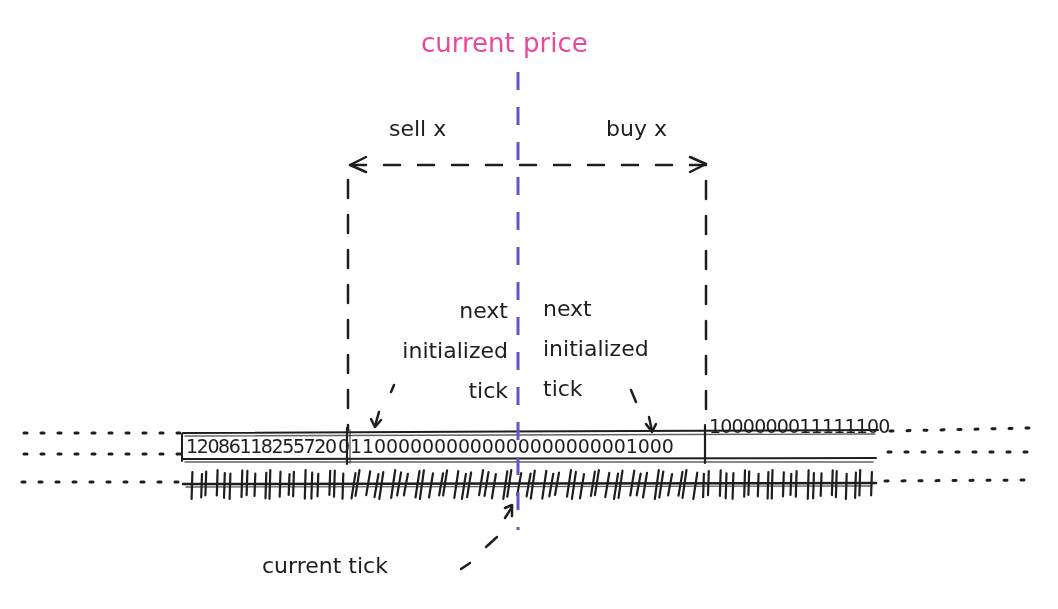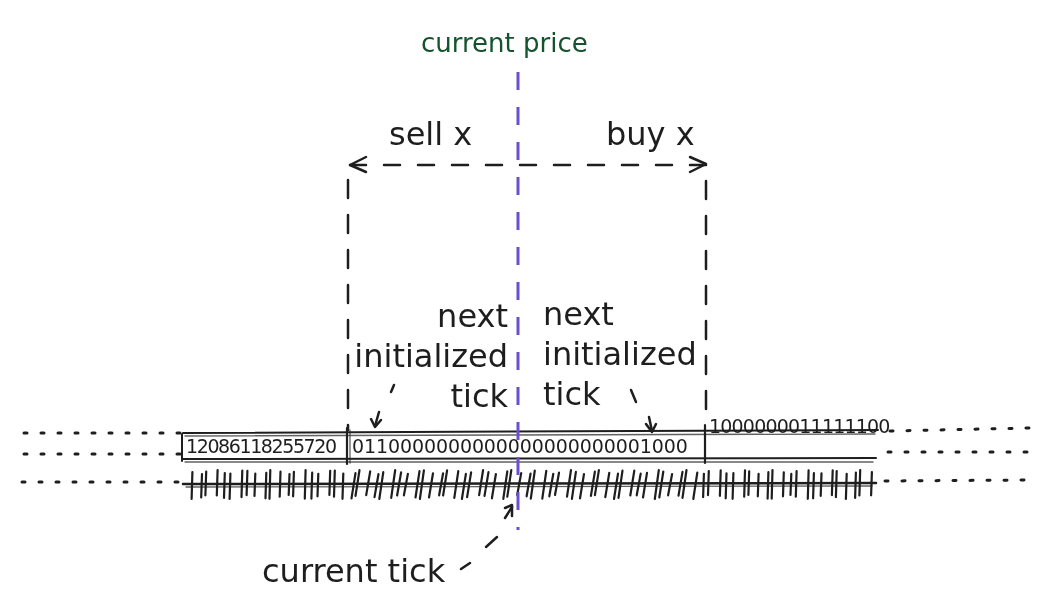--- a/index.html
+++ b/index.html
@@ -1,21 +1,21 @@
 <!DOCTYPE html>
 <html><head>
   <meta charset="utf-8">
   <style>
     html, body { margin: 0; padding: 0; background: #ffffff; }
     body { width: 1058px; height: 609px; position: relative; overflow: hidden;
            font-family: "DejaVu Sans", sans-serif; }
     #canvas { position: absolute; left: 0; top: 0; width: 1058px; height: 609px; }
     .label { position: absolute; white-space: nowrap; color: #1e1e1e;
-             font-family: "DejaVu Sans", sans-serif; font-size: 32px; line-height: 1; }
-    .label.purple { color: #14532d; }
+             font-family: "DejaVu Sans", sans-serif; font-size: 22px; line-height: 1; }
+    .label.purple { color: #ec4899; }
     .label.right { text-align: right; }
     .bits { position: absolute; font-family: "DejaVu Sans", sans-serif; font-size: 19px;
             letter-spacing: -1.4px; color: #1e1e1e; white-space: nowrap; line-height: 1; }
   </style>
 </head>
 <body>
 
 <svg id="canvas" width="1058" height="609" viewBox="0 0 1058 609" xmlns="http://www.w3.org/2000/svg">
 
   <g stroke="#1e1e1e" stroke-width="3" stroke-linecap="round" stroke-dasharray="3 14">
@@ -175,14 +175,14 @@
 <div class="label right" style="right:550px; top:340px;">initialized</div>
 <div class="label right" style="right:550px; top:380px;">tick</div>
 
 <div class="label" style="left:543px; top:298px;">next</div>
 <div class="label" style="left:543px; top:338px;">initialized</div>
 <div class="label" style="left:543px; top:378px;">tick</div>
 
 <div class="label" style="left:262px; top:555px;">current tick</div>
 
 <div class="bits" style="left:186px; top:437px;">12086118255720</div>
-<div class="bits" style="left:352px; top:437px; letter-spacing:-0.1px;text-align:right;">0110000000000000000000001000</div>
+<div class="bits" style="left:338px; top:437px; letter-spacing:-0.1px;text-align:right;">0110000000000000000000001000</div>
 <div class="bits" style="left:709px; top:417px; letter-spacing:-0.8px;">1000000011111100</div>
 
 </body></html>

